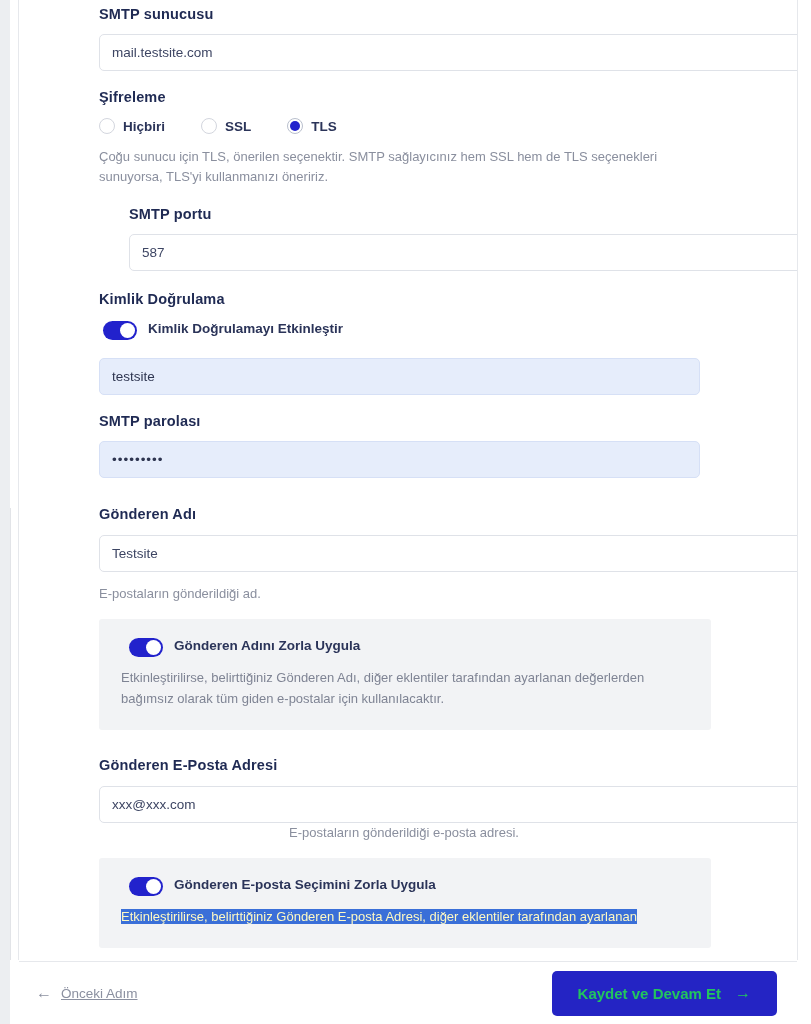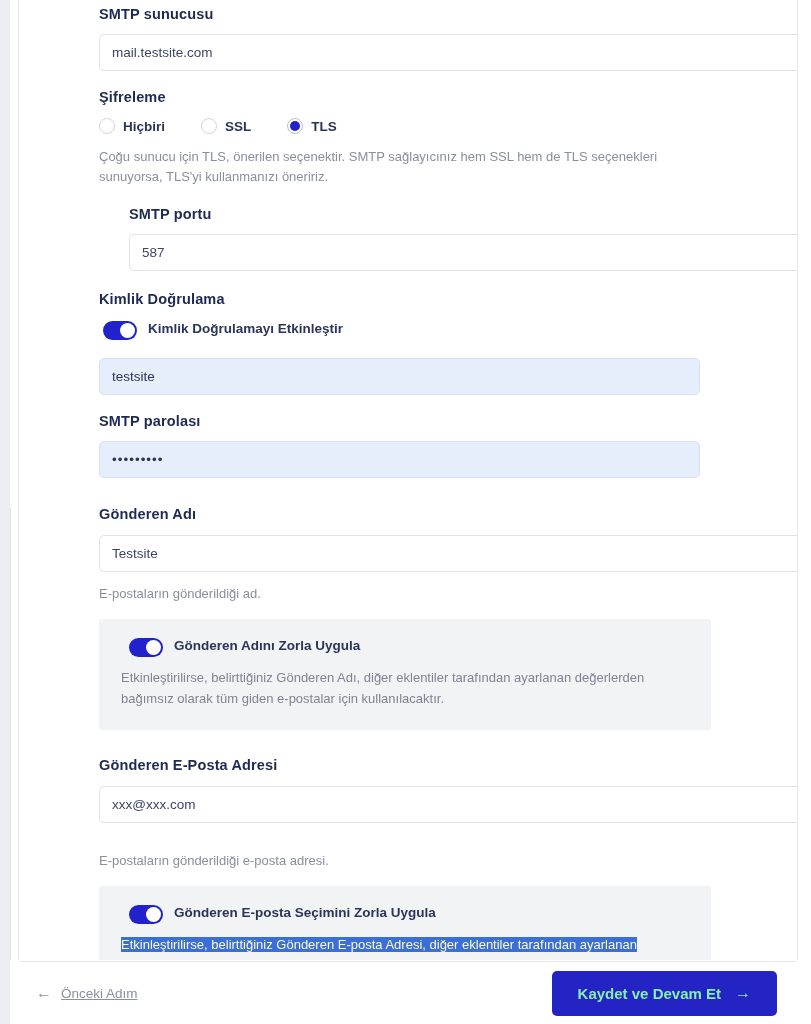--- a/index.html
+++ b/index.html
@@ -196,21 +196,21 @@
     gap: 9px;
     color: #8b90a0;
     font-size: 13.5px;
     cursor: pointer;
   }
   .back-link .lbl { text-decoration: underline; }
   .arrow-left { font-size: 16px; color: #8b90a0; line-height: 1; }
 
   .save-button {
     background: #2424c4;
-    color: #86efac;
+    color: #22c55e;
     border: none;
     border-radius: 5px;
     height: 45px;
     padding: 0 26px;
     font-family: "Liberation Sans", sans-serif;
     font-size: 15px;
     font-weight: bold;
     display: flex;
     align-items: center;
     gap: 14px;
@@ -288,21 +288,21 @@
             <span class="toggle"></span>
             <span class="toggle-label">Gönderen Adını Zorla Uygula</span>
           </div>
           <div class="help-text">Etkinleştirilirse, belirttiğiniz Gönderen Adı, diğer eklentiler tarafından ayarlanan değerlerden bağımsız olarak tüm giden e-postalar için kullanılacaktır.</div>
         </div>
       </div>
 
       <div style="margin-top:27px;">
         <div class="field-label">Gönderen E-Posta Adresi</div>
         <input class="text-input" style="margin-top: 13px;" type="text" value="xxx@xxx.com">
-        <div class="help-text" style="margin-top:28px;">E-postaların gönderildiği e-posta adresi.</div>
+        <div class="help-text" style="margin-top:0;text-align:center;">E-postaların gönderildiği e-posta adresi.</div>
 
         <div class="panel" style="margin-top:15px;">
           <div class="toggle-row">
             <span class="toggle"></span>
             <span class="toggle-label">Gönderen E-posta Seçimini Zorla Uygula</span>
           </div>
           <div class="help-text"><span class="hl">Etkinleştirilirse, belirttiğiniz Gönderen E-posta Adresi, diğer eklentiler tarafından ayarlanan</span></div>
         </div>
       </div>
 

